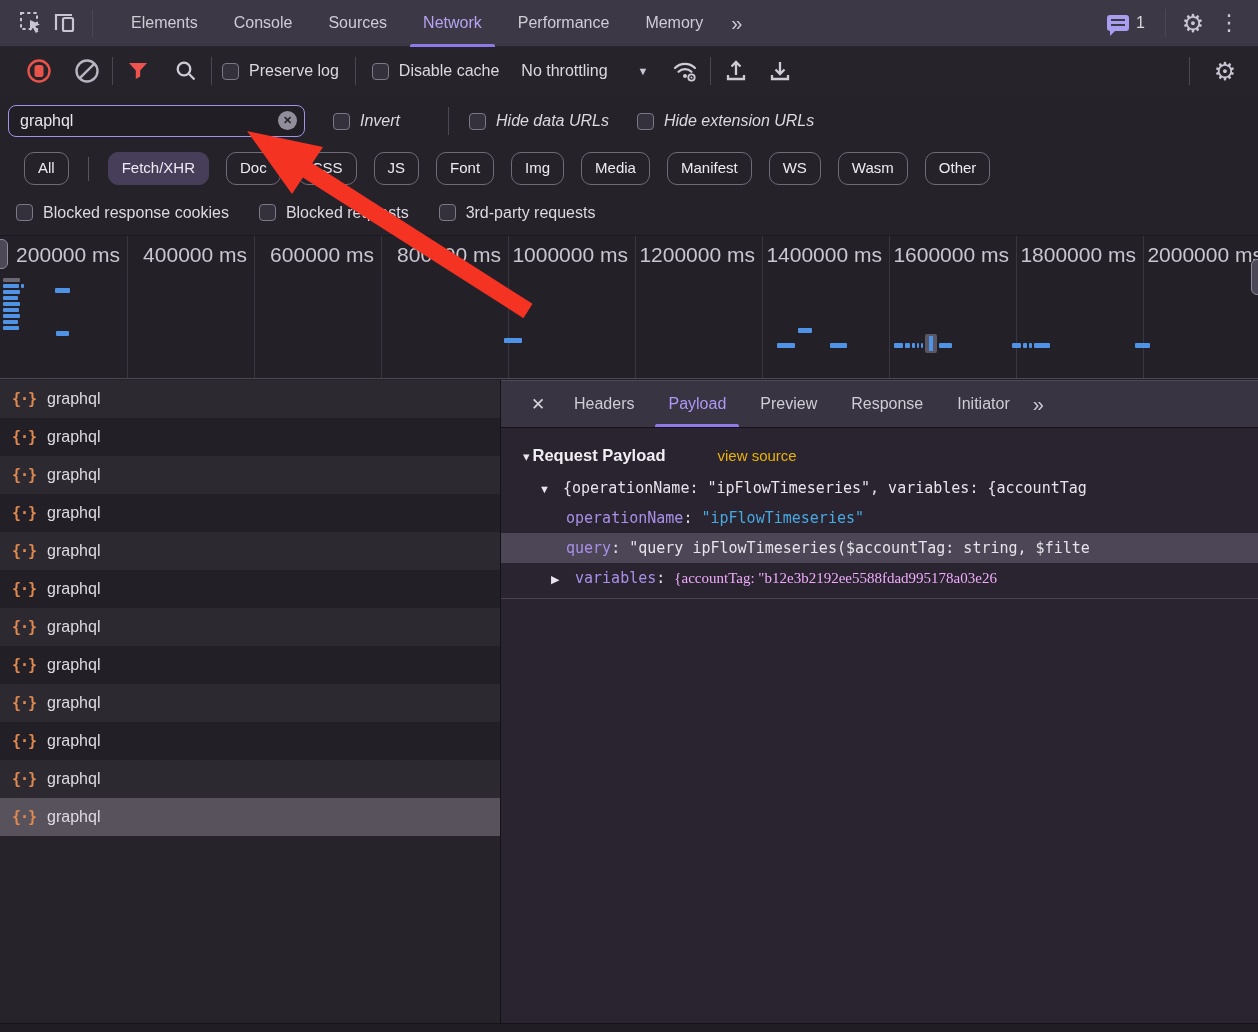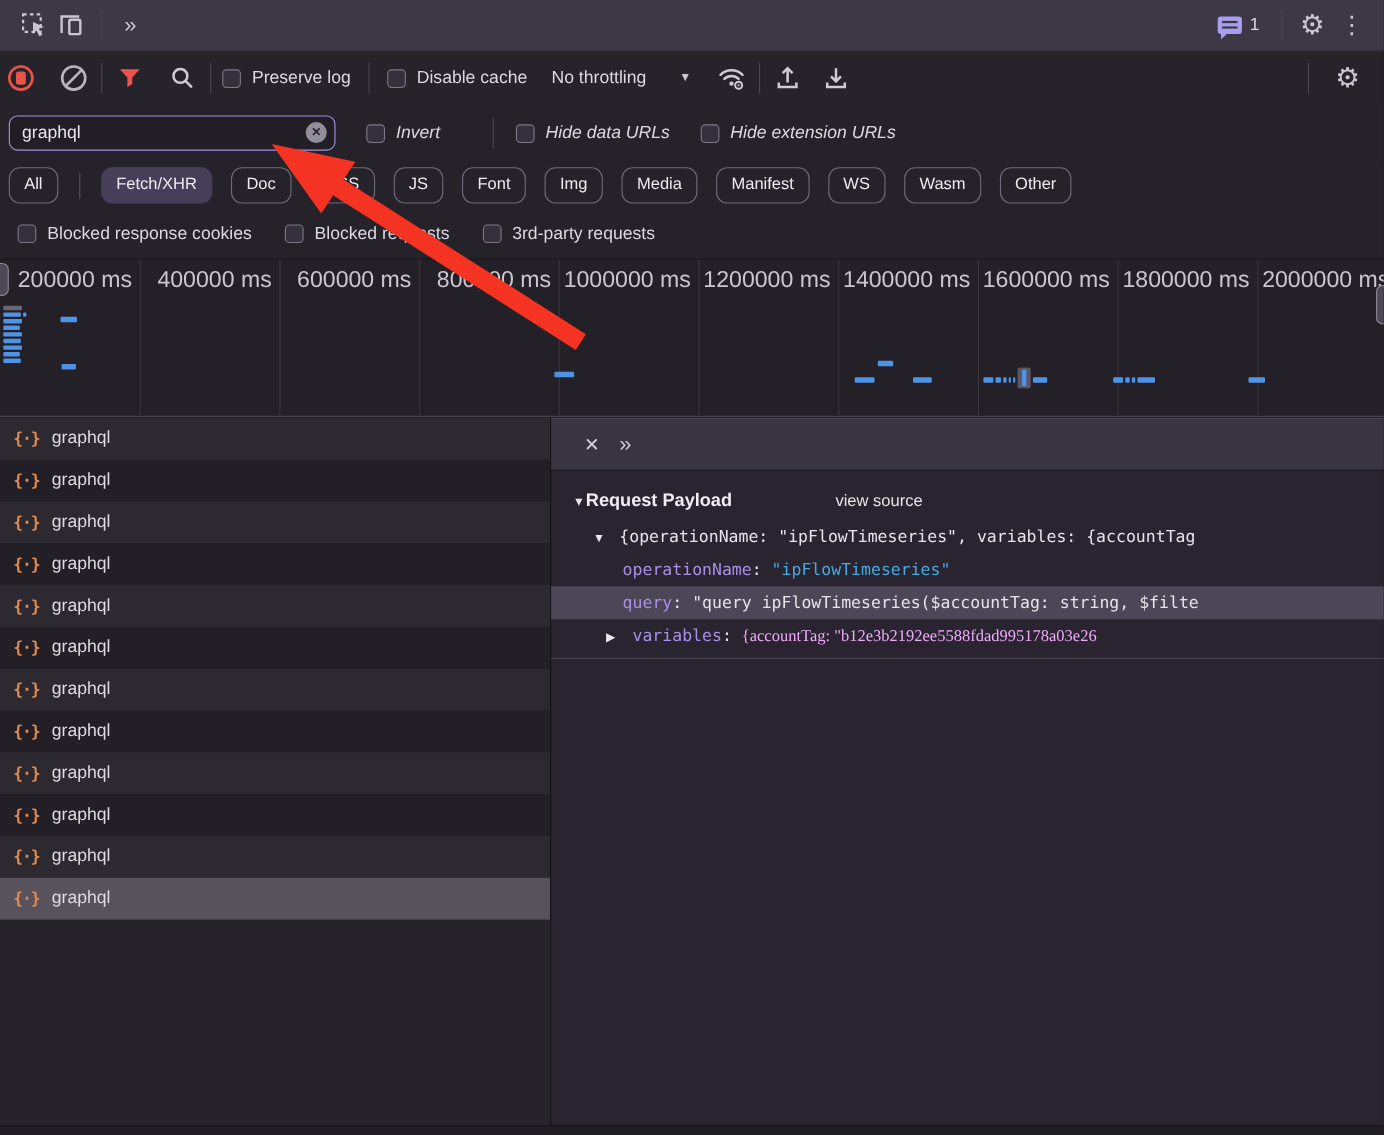--- a/index.html
+++ b/index.html
@@ -29,21 +29,21 @@
   .bubble { position:relative; width:22px; height:16px; background:#a89ef0; border-radius:3px; }
   .bubble::before { content:""; position:absolute; left:3px; bottom:-5px; border:4px solid transparent; border-top-color:#a89ef0; border-left-color:#a89ef0; }
   .bubble i { position:absolute; left:4px; right:4px; height:2px; background:#3c3845; }
   .bubble i:nth-child(1){ top:4px; } .bubble i:nth-child(2){ top:9px; }
   .gear-glyph { font-size:25px; color:#c9c5d2; line-height:1; }
   .kebab { font-size:22px; color:#c9c5d2; padding:0 8px; }
 
   
   .nettoolbar {
     position:absolute; top:47px; left:0; width:1258px; height:48px;
-    background:#27232b; display:flex; align-items:center; padding-left:4px;
+    background:#27232b; display:flex; align-items:center; padding-left:24px;
   }
   .tool { width:30px; height:30px; display:flex; align-items:center; justify-content:center; flex:none; }
   .cb-group { display:flex; align-items:center; gap:10px; white-space:nowrap; color:#dcd9e1; }
   .checkbox { width:17px; height:17px; border:1.5px solid #7d7888; border-radius:4px; background:#34303c; flex:none; }
   .throttle { display:flex; align-items:center; margin-left:22px; color:#dcd9e1; }
   .caret { font-size:11px; color:#c9c5d2; margin-left:30px; }
   .nettoolbar .right-gear { position:absolute; right:18px; }
   .nettoolbar .right-div { position:absolute; right:58px; }
 
   
@@ -60,21 +60,21 @@
     position:absolute; right:8px; top:6px; width:19px; height:19px; border-radius:50%;
     background:#918d9b; color:#26232c; font-size:11px; font-weight:bold;
     display:flex; align-items:center; justify-content:center;
   }
   .filterrow .vdiv { margin:0 20px; }
   .filterrow .cb-group { margin-right:28px;font-style:italic; }
 
   
   .chiprow {
     position:absolute; top:147px; left:0; width:1258px; height:43px;
-    background:#26222a; display:flex; align-items:center; padding-left:8px; gap:17px;
+    background:#26222a; display:flex; align-items:center; padding-left:24px; gap:17px;
   }
   .chip {
     height:33px; line-height:30px; padding:0 13px; border:1.5px solid #6f6b79; border-radius:10px;
     color:#edebf1; font-size:15px; white-space:nowrap; flex:none;
   }
   .chip.selected { background:#473f59; border-color:#473f59; }
   .chip-div { width:1px; height:24px; background:#56525e; margin:0 2px; flex:none; }
 
   
   .advrow {
@@ -115,21 +115,21 @@
   }
   .close-x { width:38px; display:flex; align-items:center; justify-content:center; color:#d4d1da; font-size:17px; }
   .detail-tab { padding:0 17px; line-height:46px; color:#cfccd6; position:relative; white-space:nowrap; }
   .detail-tab.selected { color:#ae97f5; }
   .detail-tab.selected::after { content:""; position:absolute; left:4px; right:4px; bottom:0; height:3px; background:#8d7ae8; border-radius:2px 2px 0 0; }
   .detail-tabbar .overflow-btn { line-height:46px; padding:0 6px; }
 
   .payload-header { display:flex; align-items:baseline; padding:18px 0 8px 22px; }
   .tri { color:#e8e5ec; font-size:13px; margin-right:3px; }
   .payload-title { font-weight:bold; font-size:16.5px; color:#f0eef3; }
-  .view-source { margin-left:94px; color:#e5e5e5; font-size:15px; }
+  .view-source { margin-left:52px; color:#eab308; font-size:15px; }
   .tree { font-family:"DejaVu Sans Mono",monospace; font-size:15px; color:#e6e3ea; }
   .tree-row { height:30px; line-height:30px; white-space:nowrap; overflow:hidden; }
   .tree-row .twisty { display:inline-block; width:24px; font-size:11px; color:#e8e5ec; text-align:left; font-family:"Liberation Sans",sans-serif; }
   .r1 { padding-left:38px; } .r2,.r3 { padding-left:65px; } .r4 { padding-left:50px; }
   .r3 { background:#4c4656; }
   .k { color:#a98fe8; } .s { color:#48a8e0; } .w { color:#e6e3ea; } .w2 { color:#f0abfc;font-family:Liberation Serif, serif; }
   .tree-sep { height:0; border-bottom:1px solid #46424e; margin-top:5px; }
 
   .bottomstrip { position:absolute; left:0; bottom:0; width:1258px; height:9px; background:#201d25; border-top:1px solid #15131a; }
 
@@ -145,20 +145,28 @@
       <path d="M12 10 L22 14.5 L17.3 16.2 L20.5 21.5 L17.8 23 L15 17.8 L12 21 Z" fill="currentColor"></path>
     </svg>
   </div>
   <div class="icon-btn">
     <svg class="ic" width="26" height="26" viewBox="0 0 26 26">
       <path d="M4 8 L4 5 L20 5 M4 8 L4 20" fill="none" stroke="currentColor" stroke-width="2.2"></path>
       <rect x="11" y="8" width="10" height="13" rx="1.5" fill="none" stroke="currentColor" stroke-width="2.2"></rect>
     </svg>
   </div>
   <div class="vdiv"></div>
+  <div class="main-tab-strip">
+      <div class="main-tab">Elements</div>
+      <div class="main-tab">Console</div>
+      <div class="main-tab">Sources</div>
+      <div class="main-tab selected">Network</div>
+      <div class="main-tab">Performance</div>
+      <div class="main-tab">Memory</div>
+    </div>
   <div class="overflow-btn">»</div>
   <div class="topbar-right">
     <div class="issues">
       <span class="bubble">
           <i></i>
           <i></i>
         </span>
       <span>1</span>
     </div>
     <div class="vdiv"></div>
@@ -405,20 +413,27 @@
       <div class="req-row selected">
         <span class="res-icon">{·}</span>
         <span>graphql</span>
       </div>
     </div>
 </div>
 
 <div class="detailpanel">
   <div class="detail-tabbar">
     <div class="close-x">✕</div>
+    <div style="display:flex" id="detail-tabs">
+        <div class="detail-tab">Headers</div>
+        <div class="detail-tab selected">Payload</div>
+        <div class="detail-tab">Preview</div>
+        <div class="detail-tab">Response</div>
+        <div class="detail-tab">Initiator</div>
+      </div>
     <div class="overflow-btn">»</div>
   </div>
 
   <div class="payload-header">
     <span class="tri">▾</span>
     <span class="payload-title">Request Payload</span>
     <span class="view-source">view source</span>
   </div>
 
   <div class="tree">

